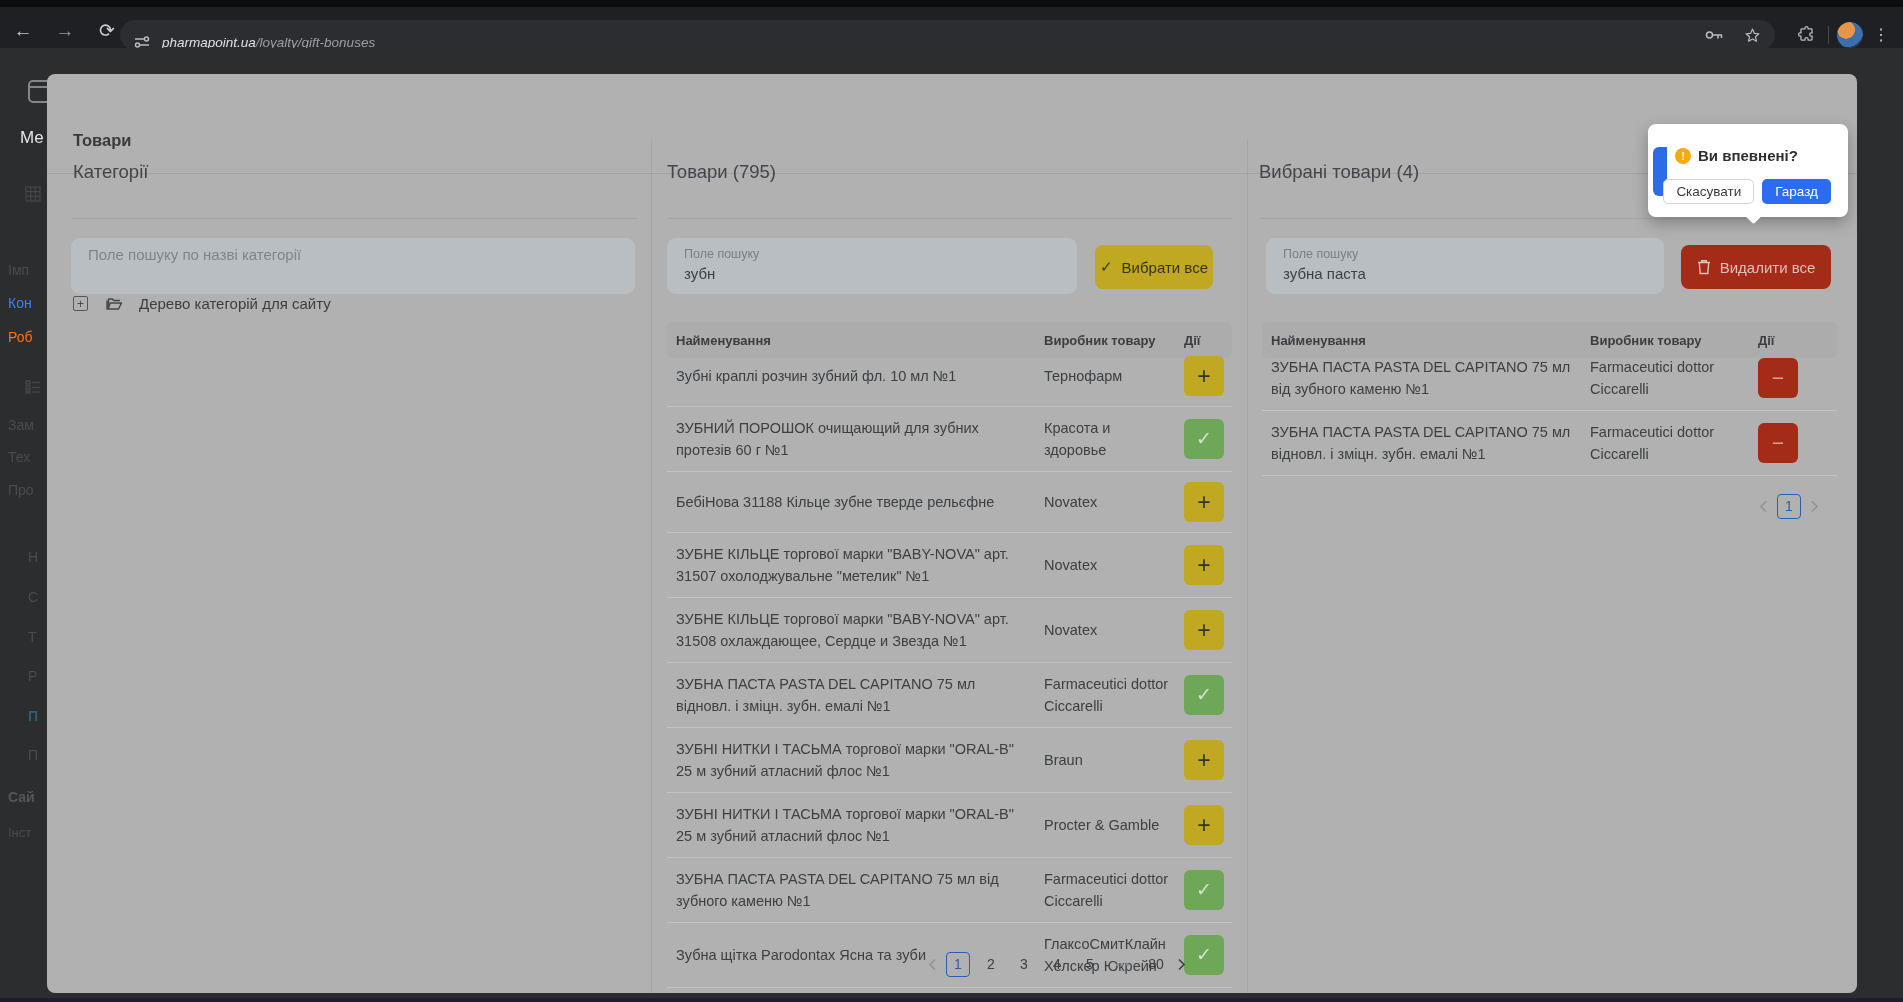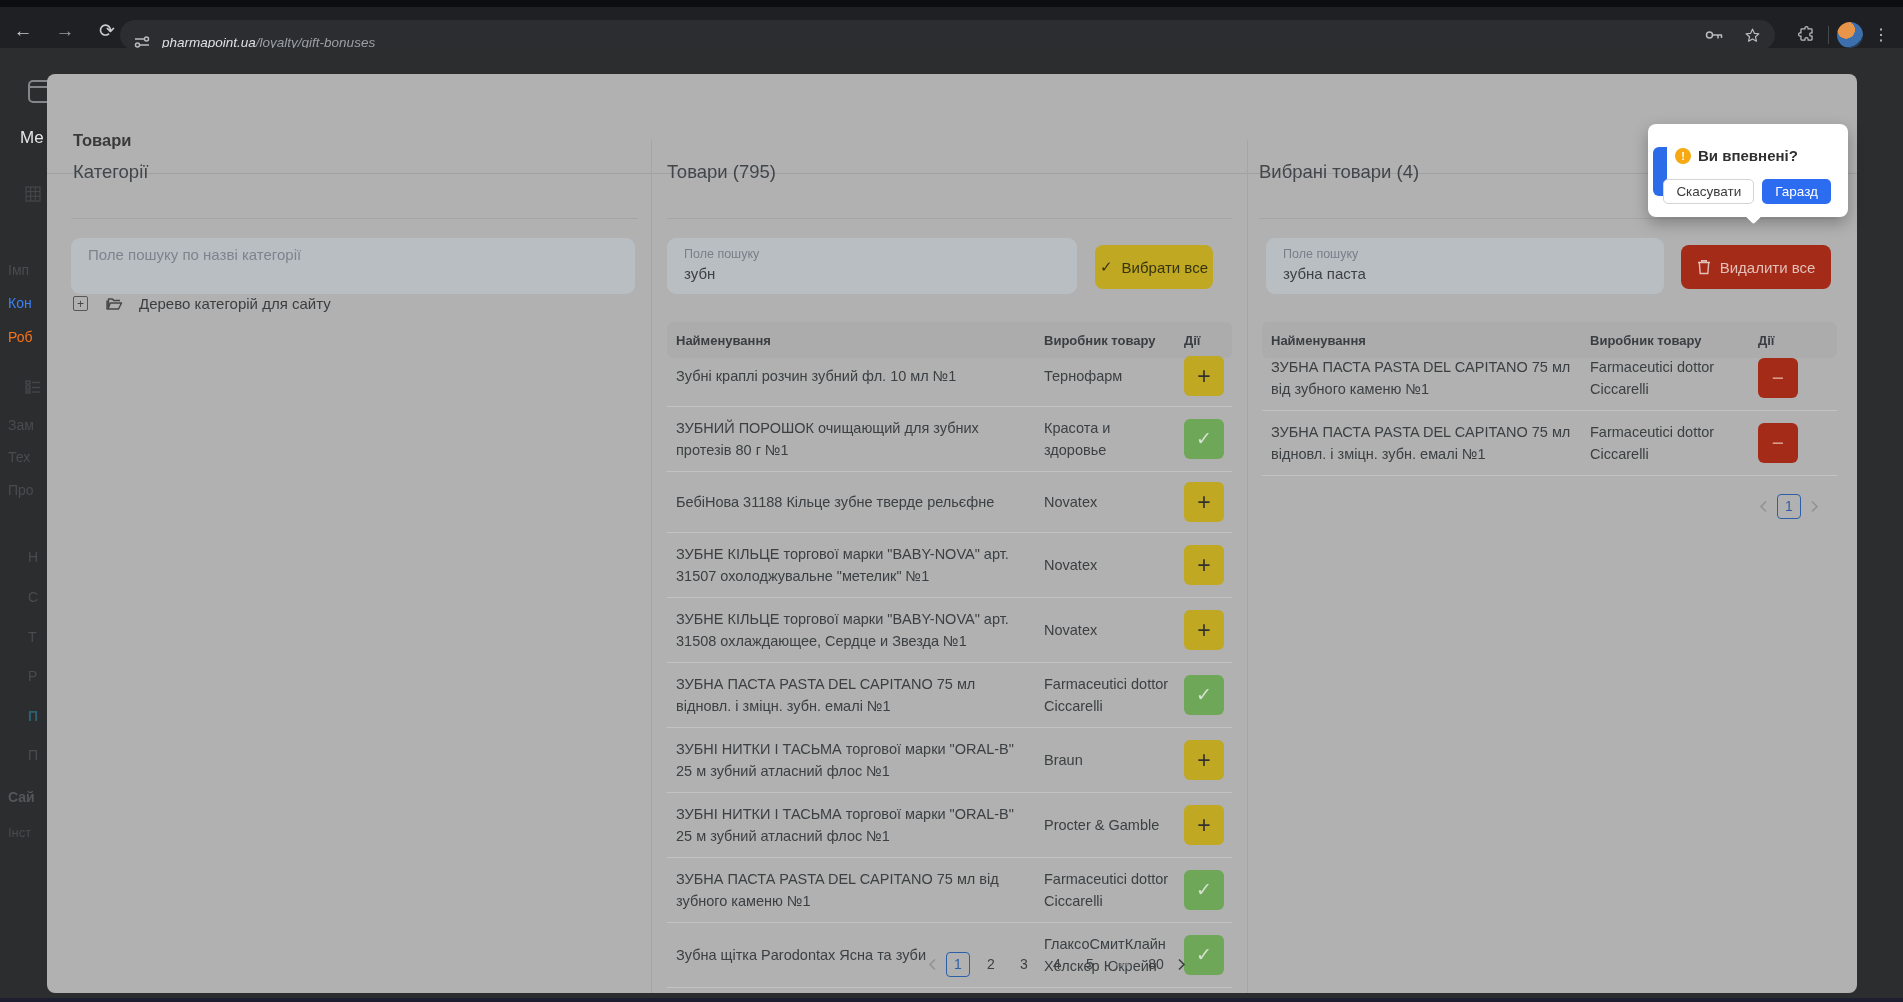--- a/index.html
+++ b/index.html
@@ -235,21 +235,21 @@
     <span>Виробник товару</span>
     <span>Дії</span>
   </div>
   <div class="tbody" style="left:620px; width:565px" id="products-tbody">
       <div class="trow grid-mid">
         <div class="td">Зубні краплі розчин зубний фл. 10 мл №1</div>
         <div class="td">Тернофарм</div>
         <div><button class="abtn add">+</button></div>
       </div>
       <div class="trow grid-mid">
-        <div class="td">ЗУБНИЙ ПОРОШОК очищающий для зубних протезів 80 г №1</div>
+        <div class="td">ЗУБНИЙ ПОРОШОК очищающий для зубних протезів 60 г №1</div>
         <div class="td">Красота и здоровье</div>
         <div><button class="abtn check">✓</button></div>
       </div>
       <div class="trow grid-mid">
         <div class="td">БебіНова 31188 Кільце зубне тверде рельєфне</div>
         <div class="td">Novatex</div>
         <div><button class="abtn add">+</button></div>
       </div>
       <div class="trow grid-mid">
         <div class="td">ЗУБНЕ КІЛЬЦЕ торгової марки "BABY-NOVA" арт. 31507 охолоджувальне "метелик" №1</div>

